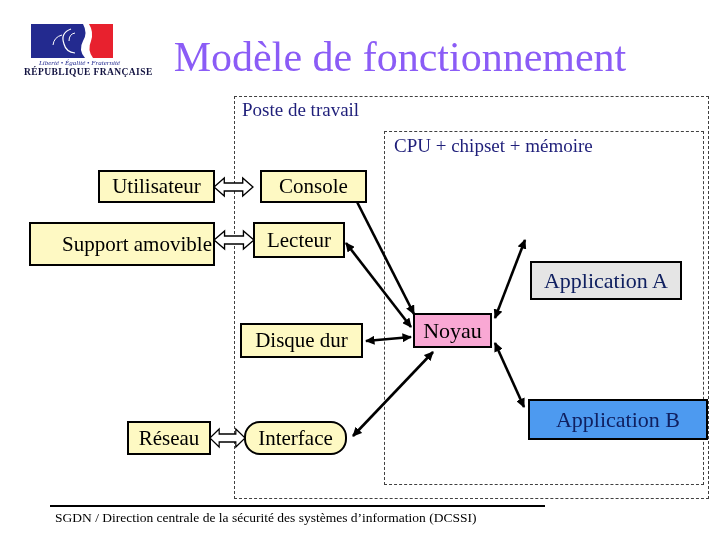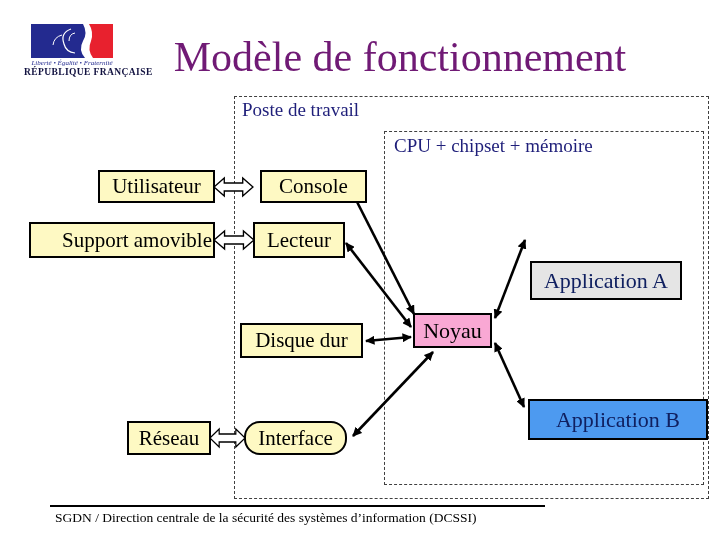--- a/index.html
+++ b/index.html
@@ -3,42 +3,42 @@
 <meta charset="utf-8">
 <style>
   html,body{margin:0;padding:0;}
   body{
     width:720px;height:540px;position:relative;background:#ffffff;
     font-family:"Liberation Serif", serif;overflow:hidden;
   }
   
   .title{
     position:absolute;left:130px;top:33px;width:540px;text-align:center;
-    font-size:42px;color:#701a75;white-space:nowrap;
+    font-size:42px;color:#8b5cf6;white-space:nowrap;
   }
-  .logo{position:absolute;left:24px;top:24px;width:96px;text-align:center;}
+  .logo{position:absolute;left:24px;top:24px;width:96px;text-align:right;}
   .logo svg{display:block;margin:0 auto;}
   .logo .motto{font-size:7px;font-style:italic;color:#232a8f;margin-top:1px;white-space:nowrap;}
   .logo .country{font-size:9.5px;font-weight:bold;color:#121240;letter-spacing:.4px;white-space:nowrap;}
   
   .dashed{position:absolute;border:1px dashed #404040;background:transparent;}
   .outer-dash{left:234px;top:96px;width:473px;height:401px;}
   .inner-dash{left:384px;top:131px;width:318px;height:352px;}
   .zone-label{position:absolute;font-size:19px;color:#1f1f7a;white-space:nowrap;}
   .workstation-label{left:242px;top:99px;}
   .cpu-label{left:394px;top:135px;}
   
   .node{
     position:absolute;background:#fef9c3;border:2px solid #000;box-sizing:border-box;
     display:flex;align-items:center;justify-content:center;
     font-size:21px;color:#000;white-space:nowrap;
   }
   .n-utilisateur{left:98px;top:170px;width:117px;height:33px;}
   .n-console{left:260px;top:170px;width:107px;height:33px;}
-  .n-support{left:29px;top:222px;width:186px;height:36px;padding-left:30px;}
+  .n-support{left:29px;top:222px;width:186px;height:44px;padding-left:30px;}
   .n-lecteur{left:253px;top:222px;width:92px;height:36px;}
   .n-disque{left:240px;top:323px;width:123px;height:35px;}
   .n-noyau{left:413px;top:313px;width:79px;height:35px;background:#f9a8d4;font-size:22px;}
   .n-reseau{left:127px;top:421px;width:84px;height:34px;}
   .n-interface{left:244px;top:421px;width:103px;height:34px;border-radius:16px;}
   .n-appa{left:530px;top:213px;width:152px;height:39px;background:#e5e5e5;color:#102060;font-size:22px;margin-top:48px;}
   .n-appb{left:528px;top:399px;width:180px;height:41px;background:#4d9af0;color:#102060;font-size:22px;}
   
   .harrow{position:absolute;}
   .h1{left:213px;top:176px;width:41px;height:22px;}

